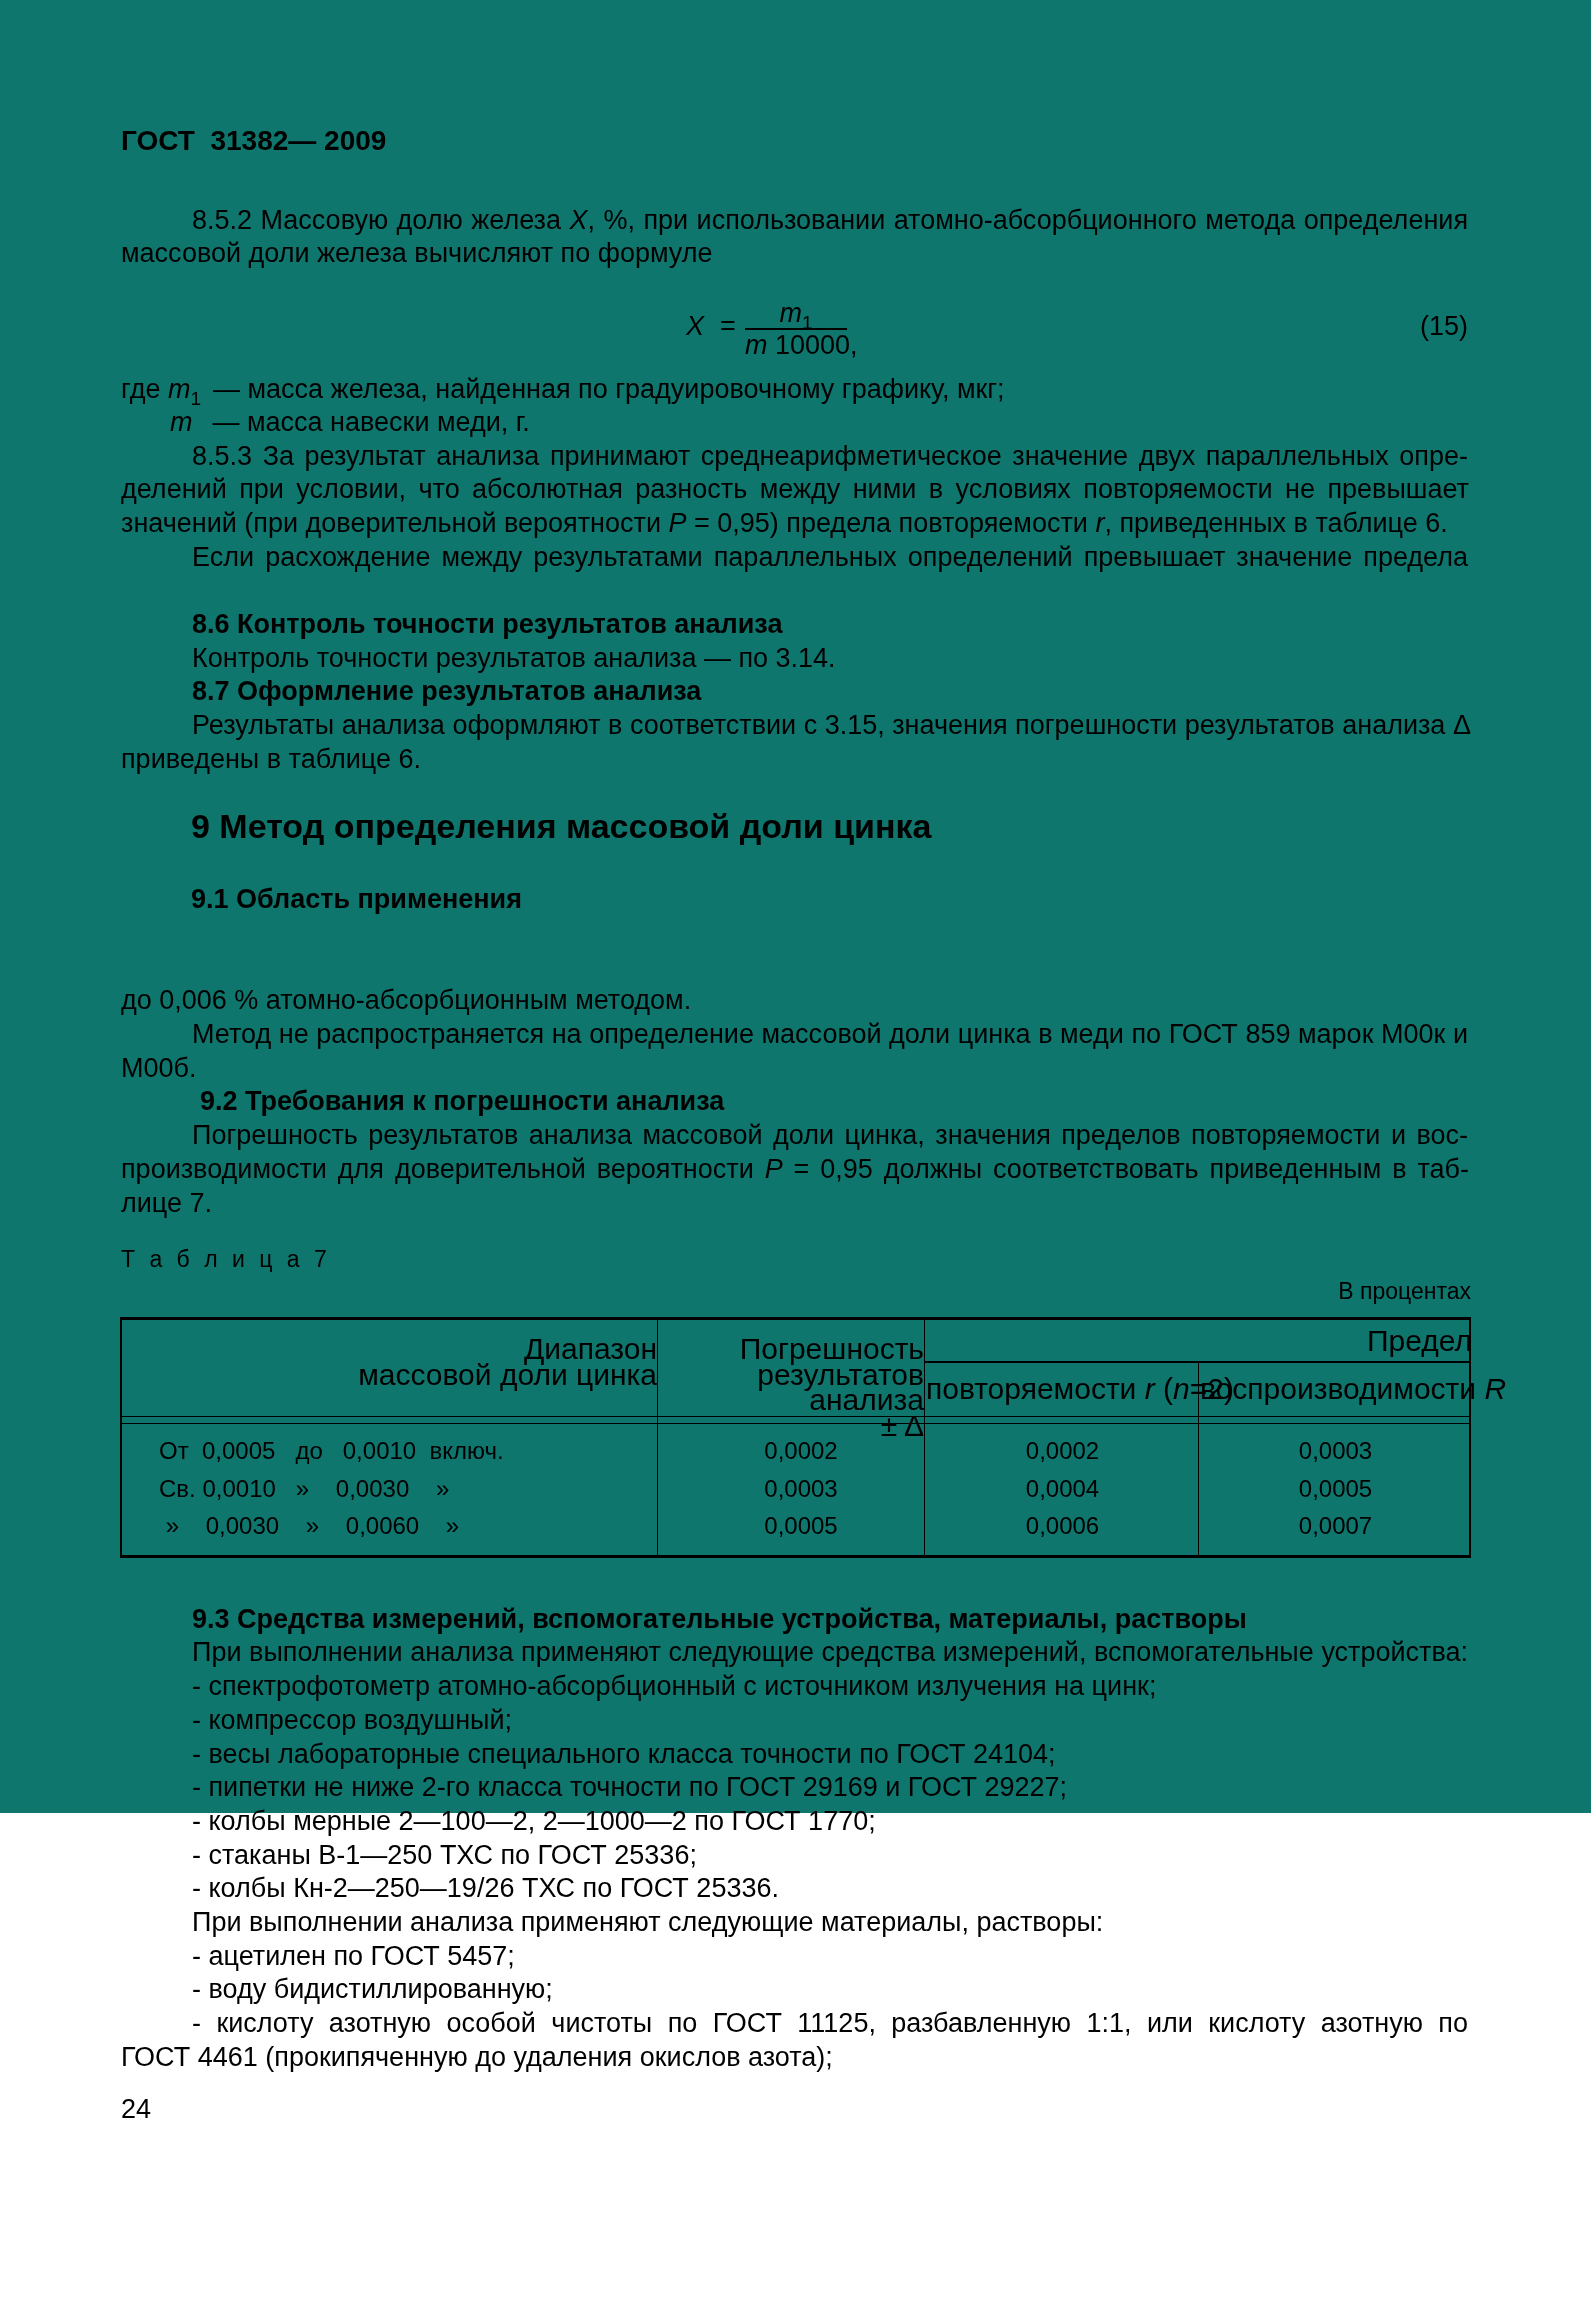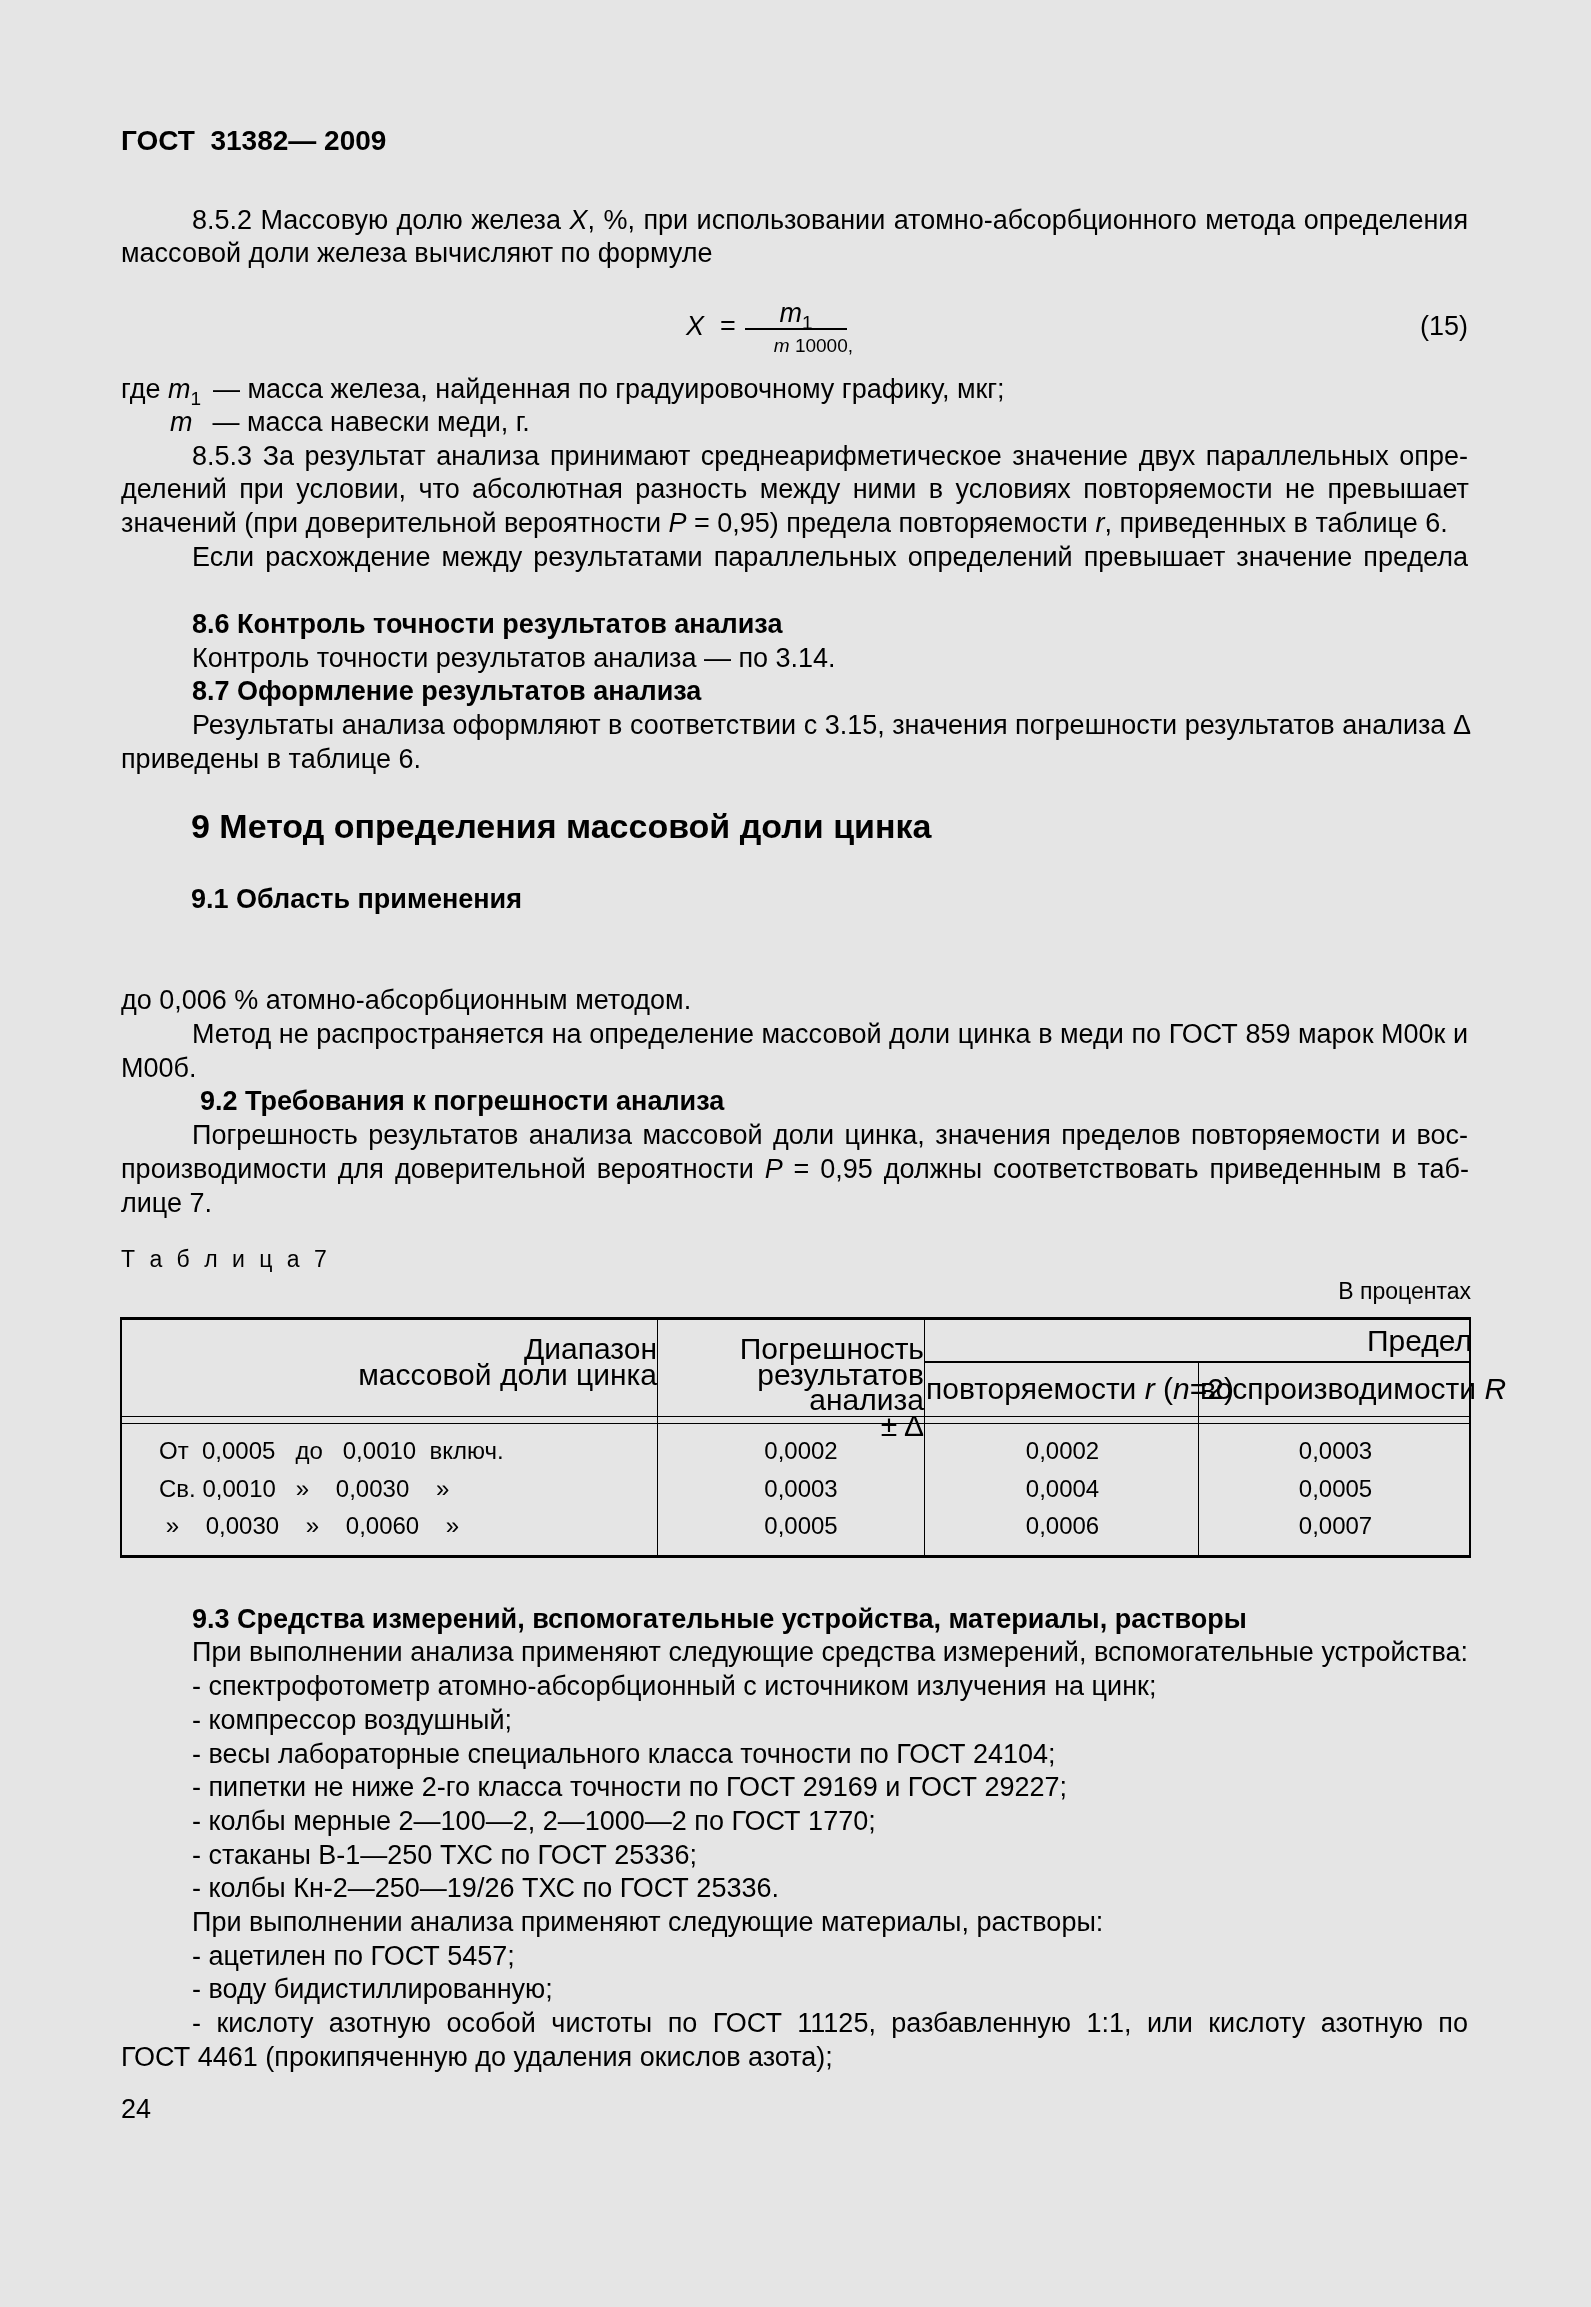--- a/index.html
+++ b/index.html
@@ -1,33 +1,33 @@
 <!DOCTYPE html>
 <html style="font-size:10.8px"><head>
 <meta charset="utf-8">
 <style>
   html, body { margin: 0; padding: 0; background: #ffffff; }
   body { width: 1591px; height: 2307px; position: relative; overflow: hidden;
          font-family: "Liberation Sans", sans-serif; color: #000; }
-  .page { position: absolute; left: 0; top: 0; width: 1591px; height: 2307px; background: #e5e5e5; }
+  .page { position: absolute; left: 0; top: 0; width: 1591px; height: 1813px; background: #0f766e; }
   .ln { position: absolute; font-size: 27px; line-height: 34px; white-space: nowrap; }
   .just { text-align: justify; text-align-last: justify; }
   .i { font-style: italic; }
   .hdr { position: absolute; left: 121px; top: 124px; font-size: 28px; font-weight: bold; line-height: 34px; white-space: pre; }
   .h1 { font-size: 34px; font-weight: bold; line-height: 40px; }
   .h2 { font-size: 27px; font-weight: bold; }
   .small { font-size: 23px; line-height: 27px; }
   .sub { font-size: 19px; position: relative; top: 6.7px; font-style: normal; }
 
   
   .formula { position: absolute; left: 686px; top: 296px; height: 67px; }
   .fx { position: absolute; left: 0; top: 15px; font-size: 27px; font-style: italic; }
   .feq { position: absolute; left: 34px; top: 15px; font-size: 27px; }
   .fbar { position: absolute; left: 59px; top: 32px; width: 102px; height: 2px; background: #000; }
-  .fden { position: absolute; left: 59px; top: 34px; width: 108px; font-size: 19px; line-height: 31px; white-space: nowrap; text-align: right; }
+  .fden { position: absolute; left: 59px; top: 34px; width: 108px; font-size: 27px; line-height: 31px; white-space: nowrap; }
   .fnumtxt { position: absolute; left: 59px; top: 4px; width: 102px; text-align: center; font-size: 27px; line-height: 27px; }
 
   
   .tbl { position: absolute; left: 120px; top: 1317px; width: 1351px; height: 240px; }
   .hline { position: absolute; background: #000; }
   .vline { position: absolute; background: #000; }
   .cell { position: absolute; text-align: right; font-size: 30px; line-height: 25.6px; }
   .num { position: absolute; font-size: 24px; line-height: 27px; text-align: center; }
   .rng { position: absolute; font-size: 24px; line-height: 27px; white-space: pre; }
 </style>

